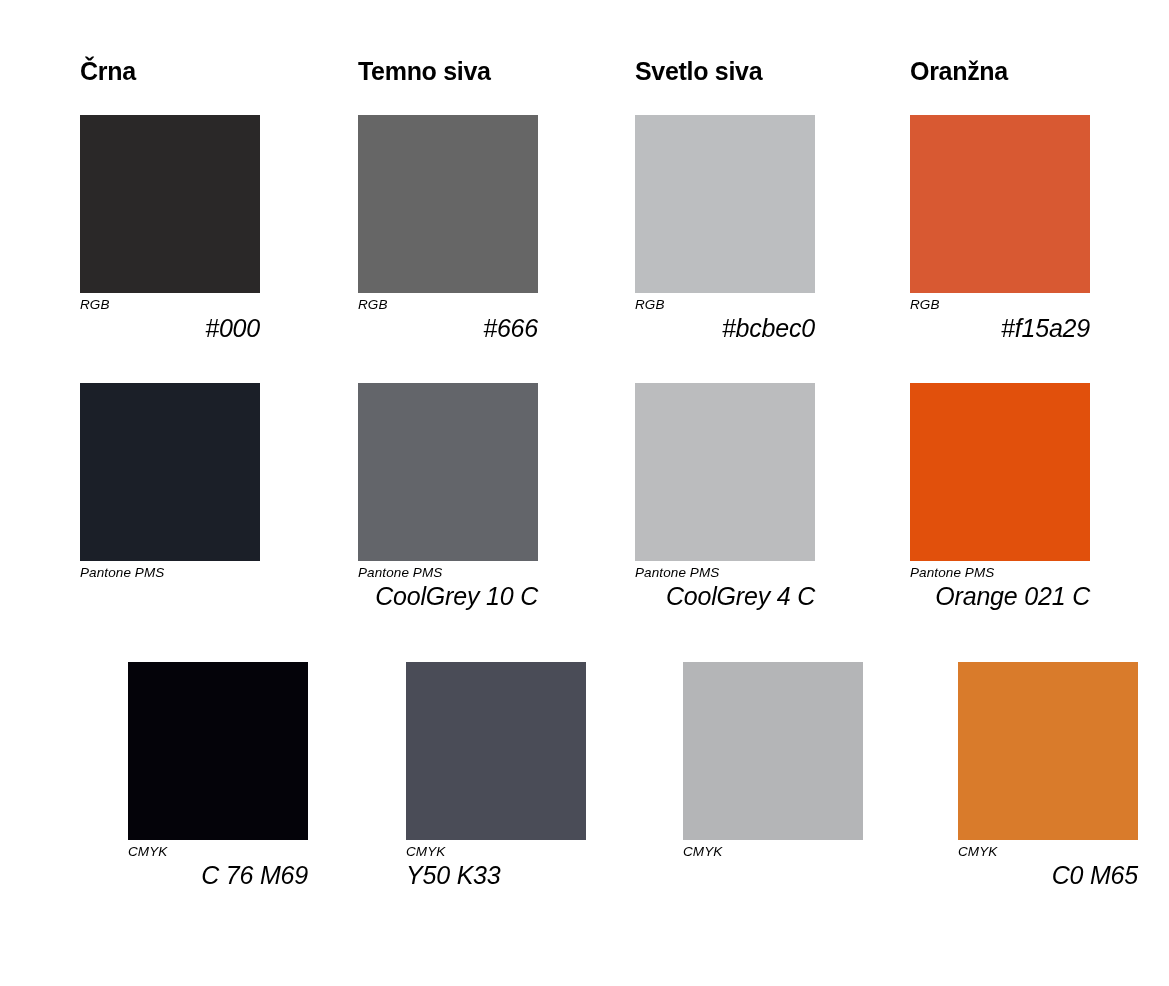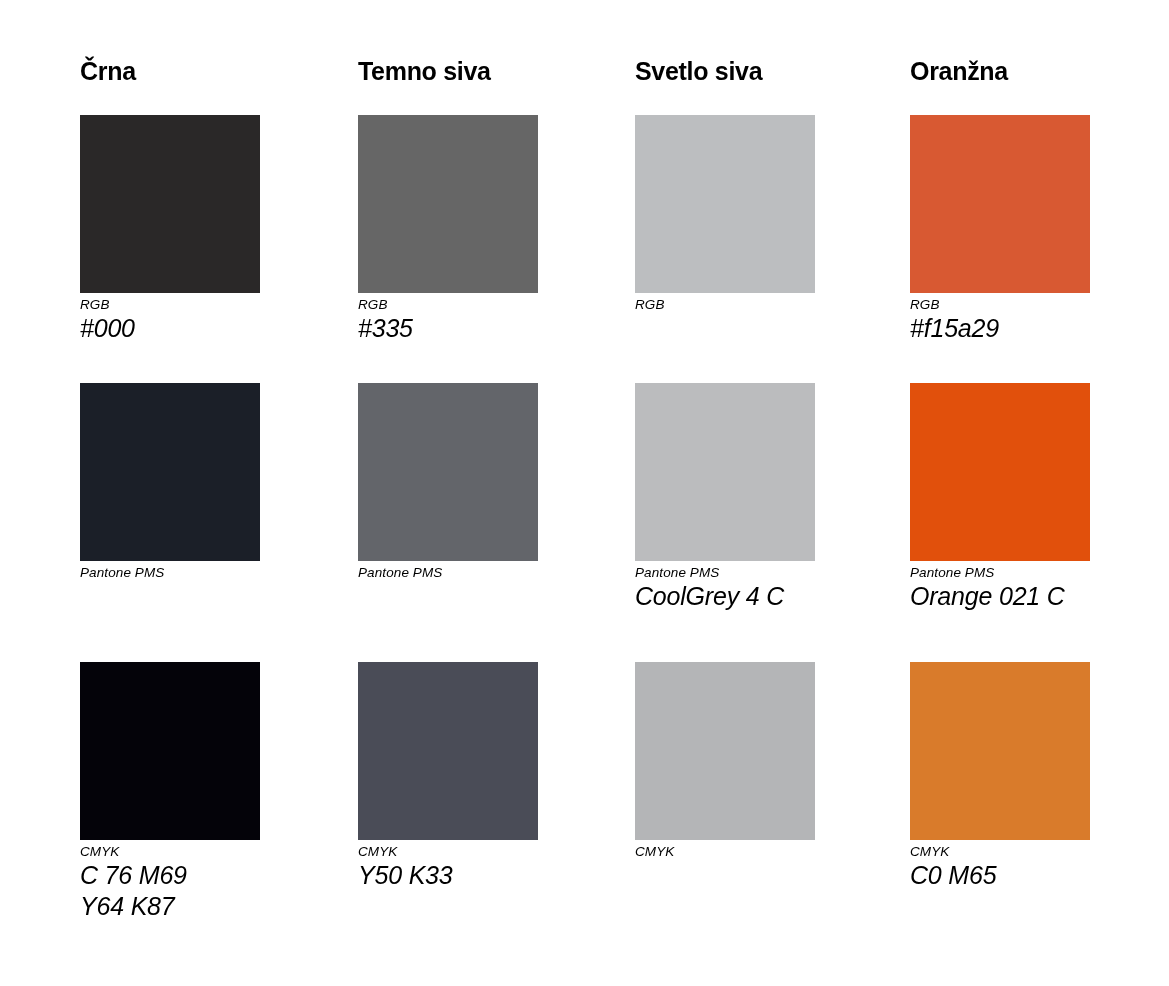--- a/index.html
+++ b/index.html
@@ -47,21 +47,21 @@
     white-space: nowrap;
   }
 
   .swatch-cell {
     position: absolute;
     left: 0;
     width: 180px;
   }
   .row-0 { top: 115px; }
   .row-1 { top: 383px; }
-  .row-2 { top: 662px; }
+  .row-2 { top: 662px; margin-left: 48px; }
 
   .swatch-chip {
     width: 180px;
     height: 178px;
     display: block;
   }
 
   .swatch-meta {
     padding-top: 4px;
     font-style: italic;
@@ -72,20 +72,21 @@
     line-height: 16px;
     letter-spacing: 0.1px;
     white-space: nowrap;
   }
 
   .meta-value {
     font-size: 25px;
     line-height: 31px;
     letter-spacing: -0.2px;
     white-space: nowrap;
+    text-align: right;
   }
   .meta-value-2 {
     font-size: 25px;
     line-height: 31px;
     letter-spacing: -0.2px;
     white-space: nowrap;
   }
   .meta-value-2:empty { display: none; }
 </style>
 </head>
@@ -111,61 +112,62 @@
         <div class="meta-label">Pantone PMS</div>
 
       </div>
     </div>
 
     <div class="swatch-cell row-2">
       <div class="swatch-chip" style="background-color: rgb(4, 3, 9);"></div>
       <div class="swatch-meta">
         <div class="meta-label">CMYK</div>
         <div class="meta-value">C 76 M69</div>
-        <div class="meta-value-2">Y64 K87</div>
       </div>
     </div>
   </div>
 
   <div class="column col-1">
     <div class="column-title">Temno siva</div>
 
     <div class="swatch-cell row-0">
       <div class="swatch-chip" style="background-color: rgb(102, 102, 102);"></div>
       <div class="swatch-meta">
         <div class="meta-label">RGB</div>
-        <div class="meta-value">#335</div>
+        <div class="meta-value">#666</div>
 
       </div>
     </div>
 
     <div class="swatch-cell row-1">
       <div class="swatch-chip" style="background-color: rgb(99, 101, 106);"></div>
       <div class="swatch-meta">
         <div class="meta-label">Pantone PMS</div>
+        <div class="meta-value">CoolGrey 10 C</div>
 
       </div>
     </div>
 
     <div class="swatch-cell row-2">
       <div class="swatch-chip" style="background-color: rgb(74, 76, 87);"></div>
       <div class="swatch-meta">
         <div class="meta-label">CMYK</div>
         <div class="meta-value-2">Y50 K33</div>
       </div>
     </div>
   </div>
 
   <div class="column col-2">
     <div class="column-title">Svetlo siva</div>
 
     <div class="swatch-cell row-0">
       <div class="swatch-chip" style="background-color: rgb(188, 190, 192);"></div>
       <div class="swatch-meta">
         <div class="meta-label">RGB</div>
+        <div class="meta-value">#bcbec0</div>
 
       </div>
     </div>
 
     <div class="swatch-cell row-1">
       <div class="swatch-chip" style="background-color: rgb(187, 188, 190);"></div>
       <div class="swatch-meta">
         <div class="meta-label">Pantone PMS</div>
         <div class="meta-value">CoolGrey 4 C</div>
 

